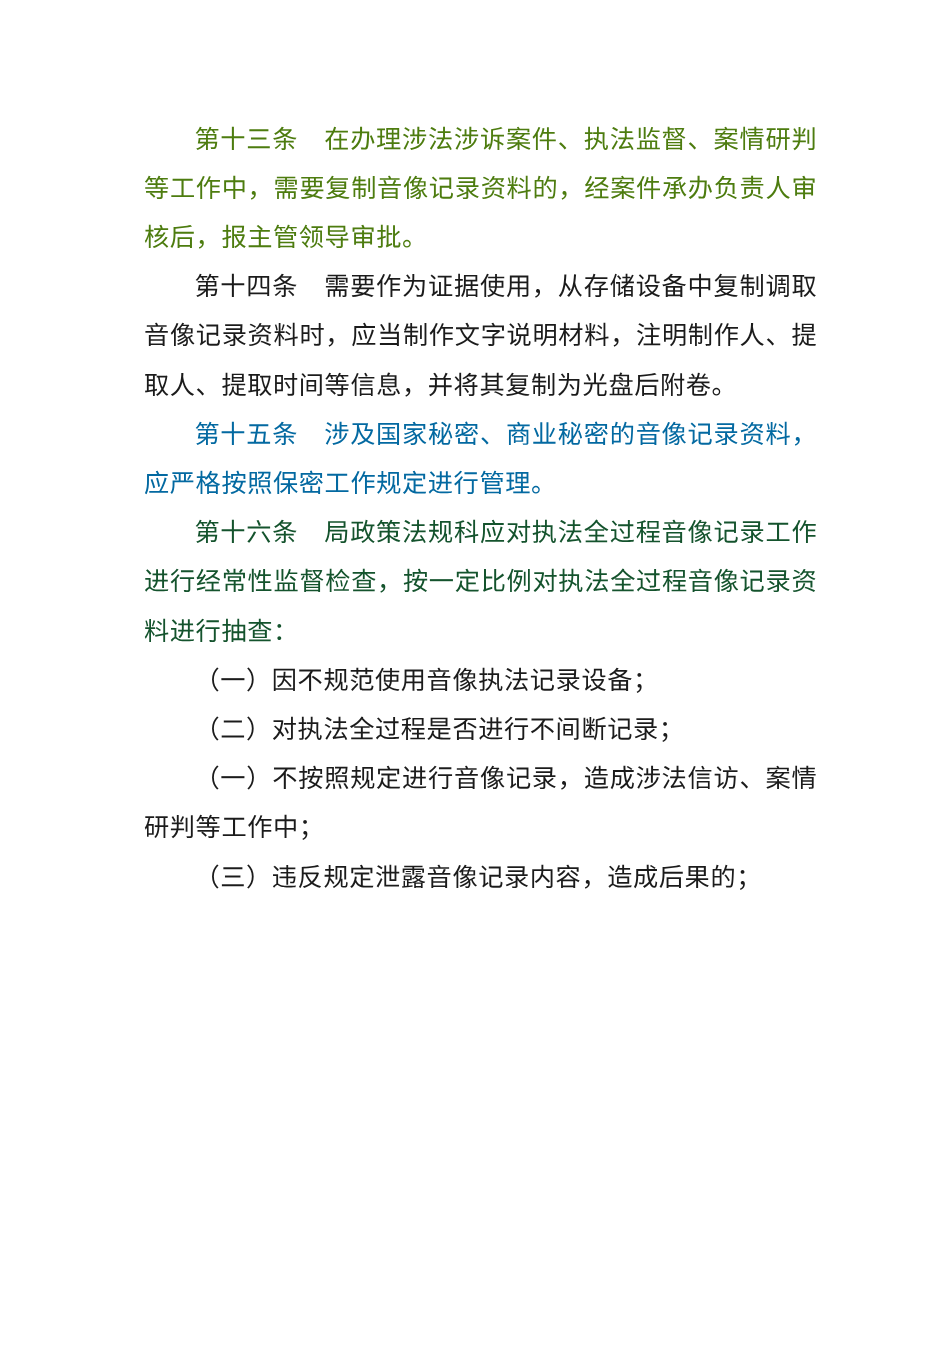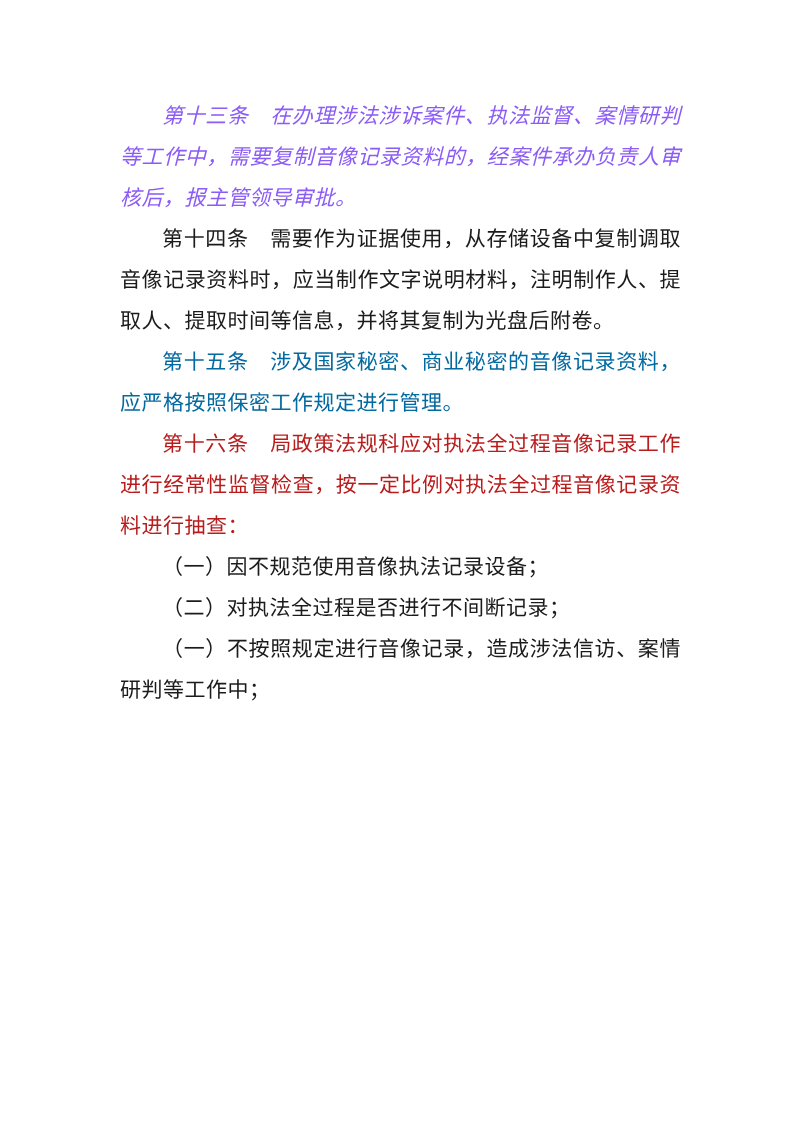--- a/index.html
+++ b/index.html
@@ -31,21 +31,22 @@
     text-align: justify;
     color: #1b1b1b;
     word-break: break-all;
   }
 </style>
 </head>
 <body>
 
 <div class="page" style="background: rgb(255, 255, 255);">
   <div class="doc-body">
-      <p class="para" style="color: #8b5cf6; font-style: italic;">第十三条　在办理涉法涉诉案件、执法监督、案情研判等工作中，需要复制音像记录资料的，经案件承办负责人审核后，报主管领导审批。</p>
+      <p class="para" style="color: #4d7c0f;">第十三条　在办理涉法涉诉案件、执法监督、案情研判等工作中，需要复制音像记录资料的，经案件承办负责人审核后，报主管领导审批。</p>
       <p class="para" style="color: rgb(27, 27, 27);">第十四条　需要作为证据使用，从存储设备中复制调取音像记录资料时，应当制作文字说明材料，注明制作人、提取人、提取时间等信息，并将其复制为光盘后附卷。</p>
       <p class="para" style="color: #0369a1; font-family: Liberation Serif, serif;">第十五条　涉及国家秘密、商业秘密的音像记录资料，应严格按照保密工作规定进行管理。</p>
-      <p class="para" style="color: #b91c1c;">第十六条　局政策法规科应对执法全过程音像记录工作进行经常性监督检查，按一定比例对执法全过程音像记录资料进行抽查：</p>
+      <p class="para" style="color: #14532d;">第十六条　局政策法规科应对执法全过程音像记录工作进行经常性监督检查，按一定比例对执法全过程音像记录资料进行抽查：</p>
       <p class="para" style="color: rgb(27, 27, 27);">（一）因不规范使用音像执法记录设备；</p>
       <p class="para" style="color: rgb(27, 27, 27);">（二）对执法全过程是否进行不间断记录；</p>
       <p class="para" style="color: rgb(27, 27, 27);">（一）不按照规定进行音像记录，造成涉法信访、案情研判等工作中；</p>
+      <p class="para" style="color: rgb(27, 27, 27);">（三）违反规定泄露音像记录内容，造成后果的；</p>
     </div>
 </div>
 
 </body></html>

